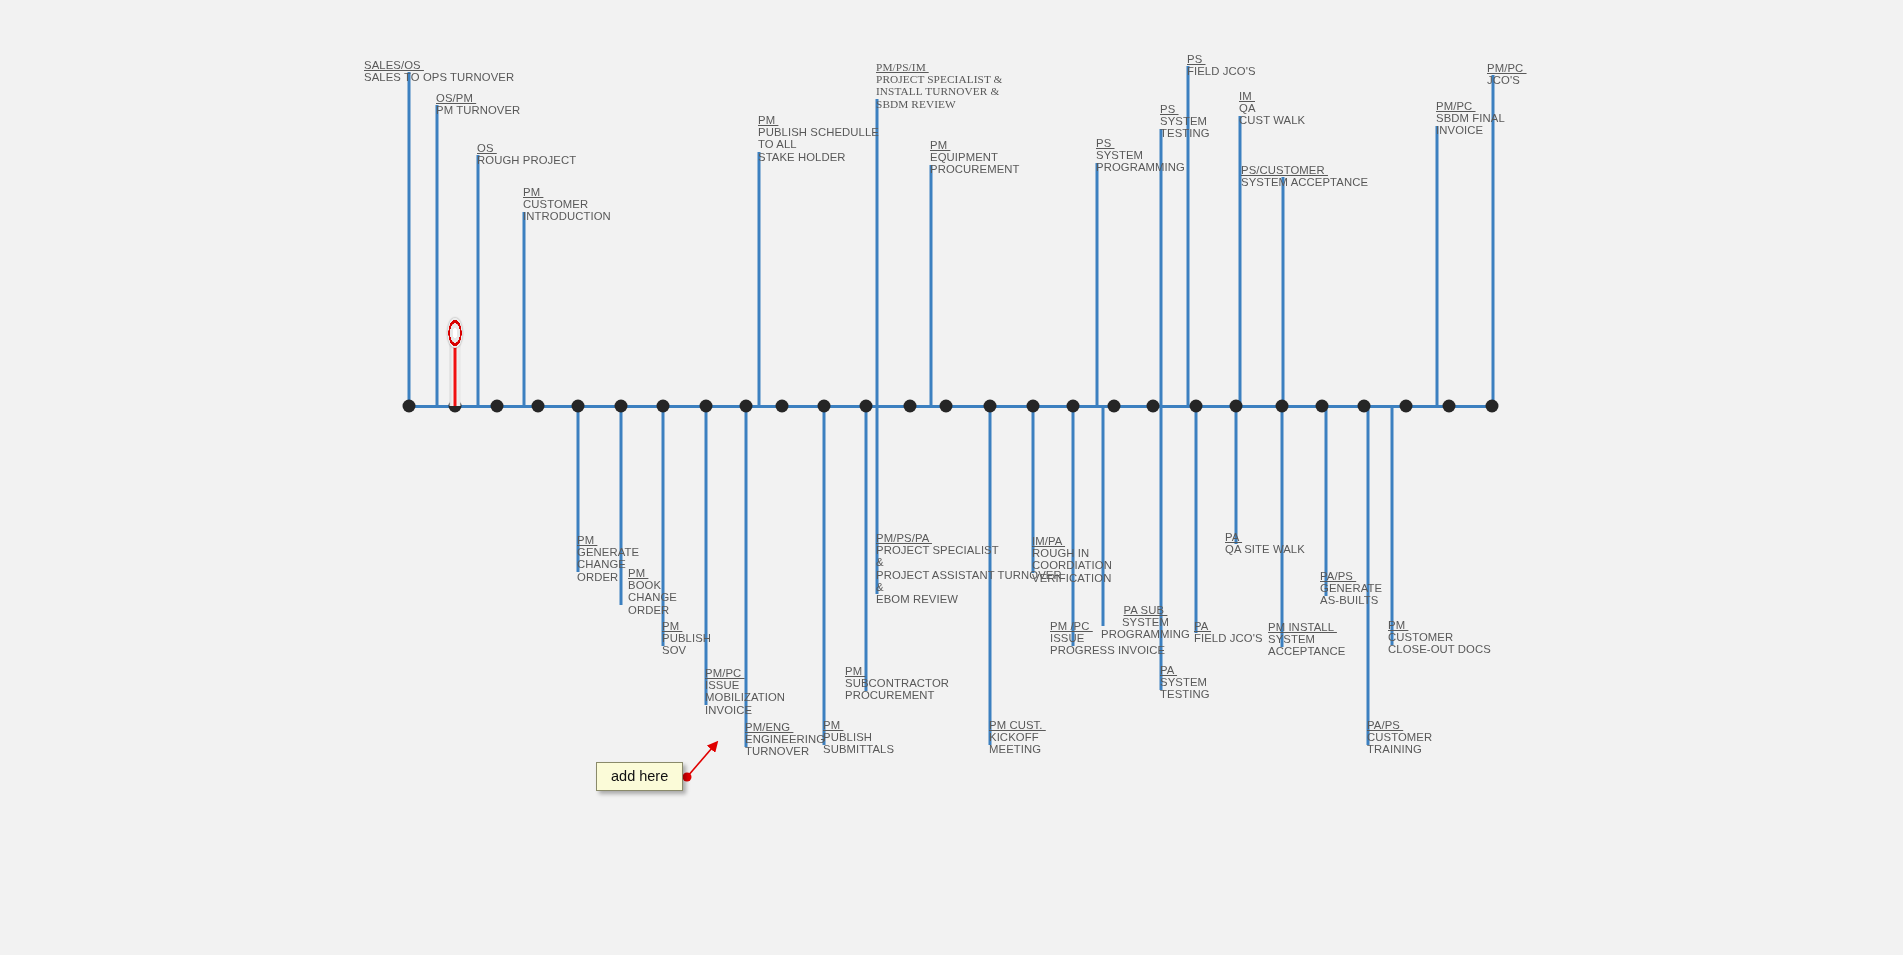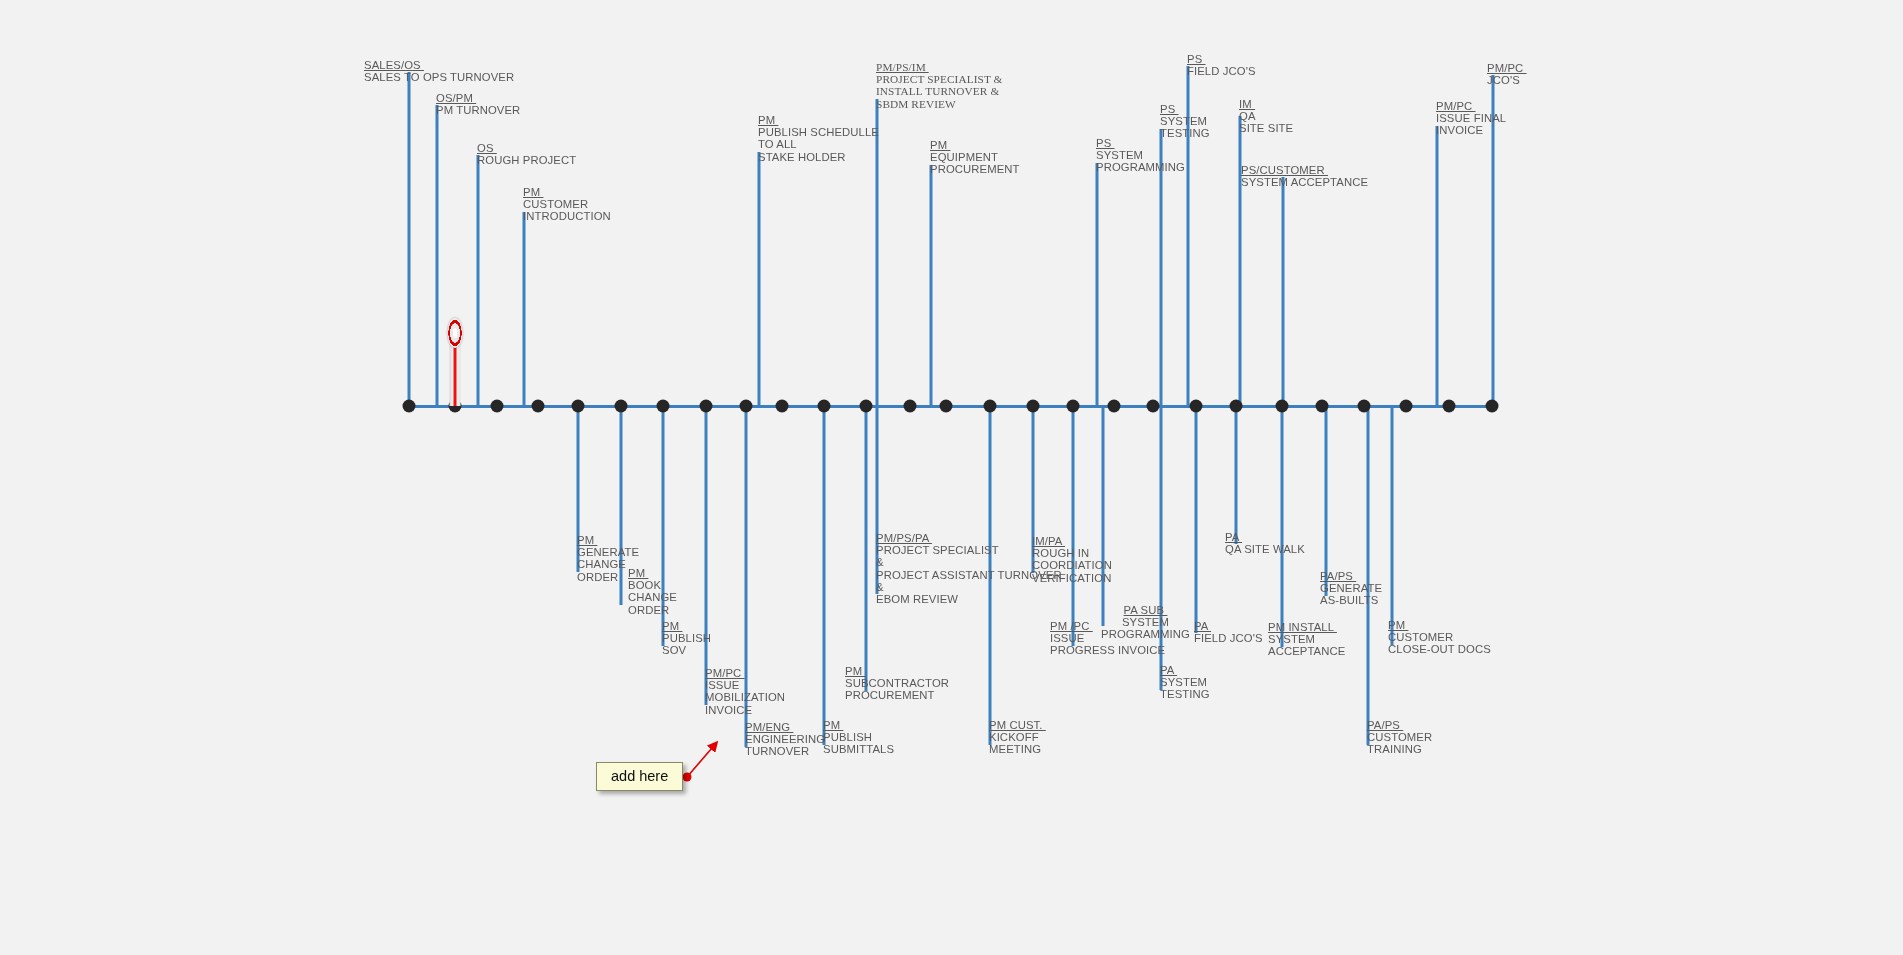--- a/index.html
+++ b/index.html
@@ -167,24 +167,24 @@
       <div class="label" style="left: 876px; top: 61px; font-family: Liberation Serif, serif;"><span class="role">PM/PS/IM </span><span class="desc">PROJECT SPECIALIST &amp;
 INSTALL TURNOVER &amp;
 SBDM REVIEW</span></div>
       <div class="label" style="left: 930px; top: 139px;"><span class="role">PM </span><span class="desc">EQUIPMENT
 PROCUREMENT</span></div>
       <div class="label" style="left: 1096px; top: 137px;"><span class="role">PS </span><span class="desc">SYSTEM
 PROGRAMMING</span></div>
       <div class="label" style="left: 1160px; top: 103px;"><span class="role">PS </span><span class="desc">SYSTEM
 TESTING</span></div>
       <div class="label" style="left: 1187px; top: 53px;"><span class="role">PS </span><span class="desc">FIELD JCO'S</span></div>
-      <div class="label" style="left: 1239px; top: 90px; margin-top: 8px;"><span class="role">IM </span><span class="desc">QA
-SITE SITE</span></div>
+      <div class="label" style="left: 1239px; top: 90px;"><span class="role">IM </span><span class="desc">QA
+CUST WALK</span></div>
       <div class="label" style="left: 1241px; top: 164px;"><span class="role">PS/CUSTOMER </span><span class="desc">SYSTEM ACCEPTANCE</span></div>
-      <div class="label" style="left: 1436px; top: 100px;"><span class="role">PM/PC </span><span class="desc">ISSUE FINAL
+      <div class="label" style="left: 1436px; top: 100px;"><span class="role">PM/PC </span><span class="desc">SBDM FINAL
 INVOICE</span></div>
       <div class="label" style="left: 1487px; top: 62px;"><span class="role">PM/PC </span><span class="desc">JCO'S</span></div>
       <div class="label" style="left: 577px; top: 534px;"><span class="role">PM </span><span class="desc">GENERATE
 CHANGE
 ORDER</span></div>
       <div class="label" style="left: 628px; top: 567px;"><span class="role">PM </span><span class="desc">BOOK
 CHANGE
 ORDER</span></div>
       <div class="label" style="left: 662px; top: 620px;"><span class="role">PM </span><span class="desc">PUBLISH
 SOV</span></div>

